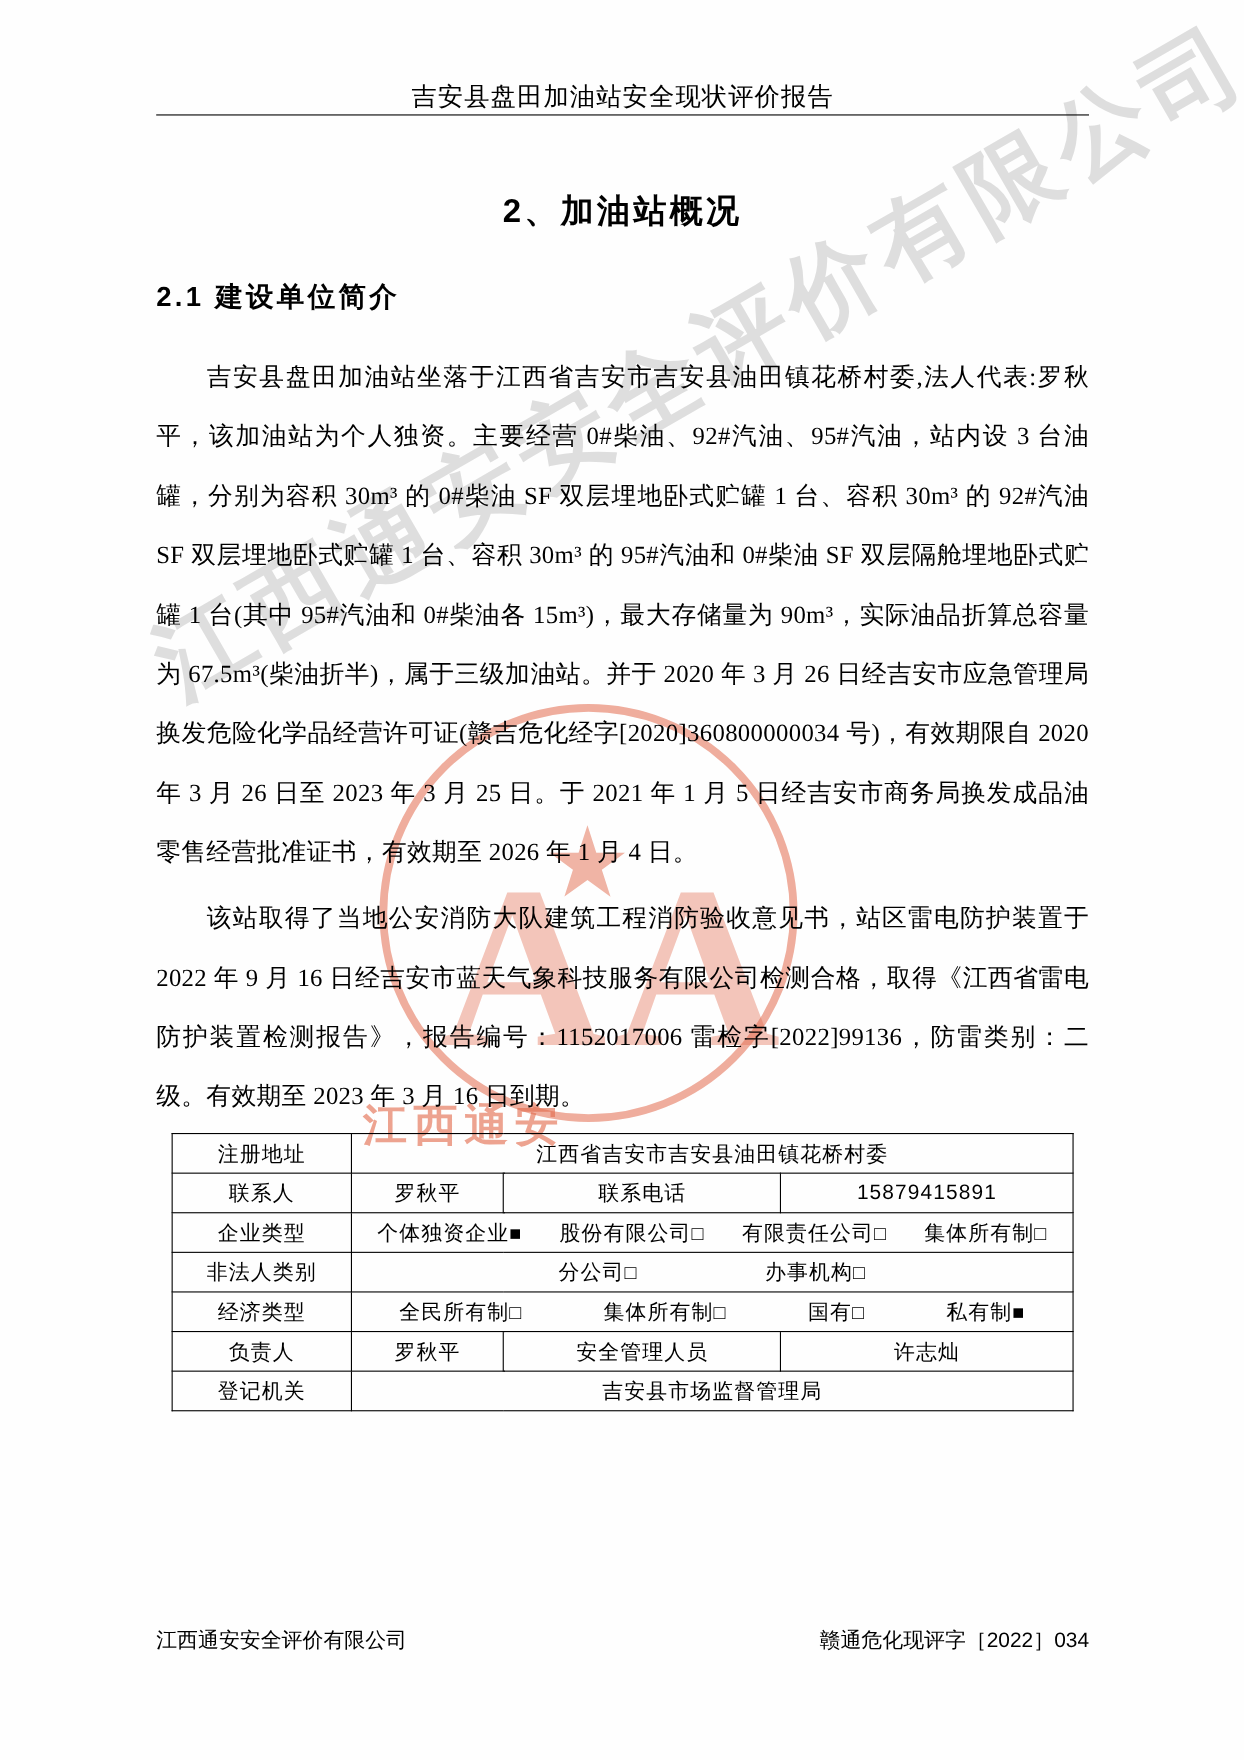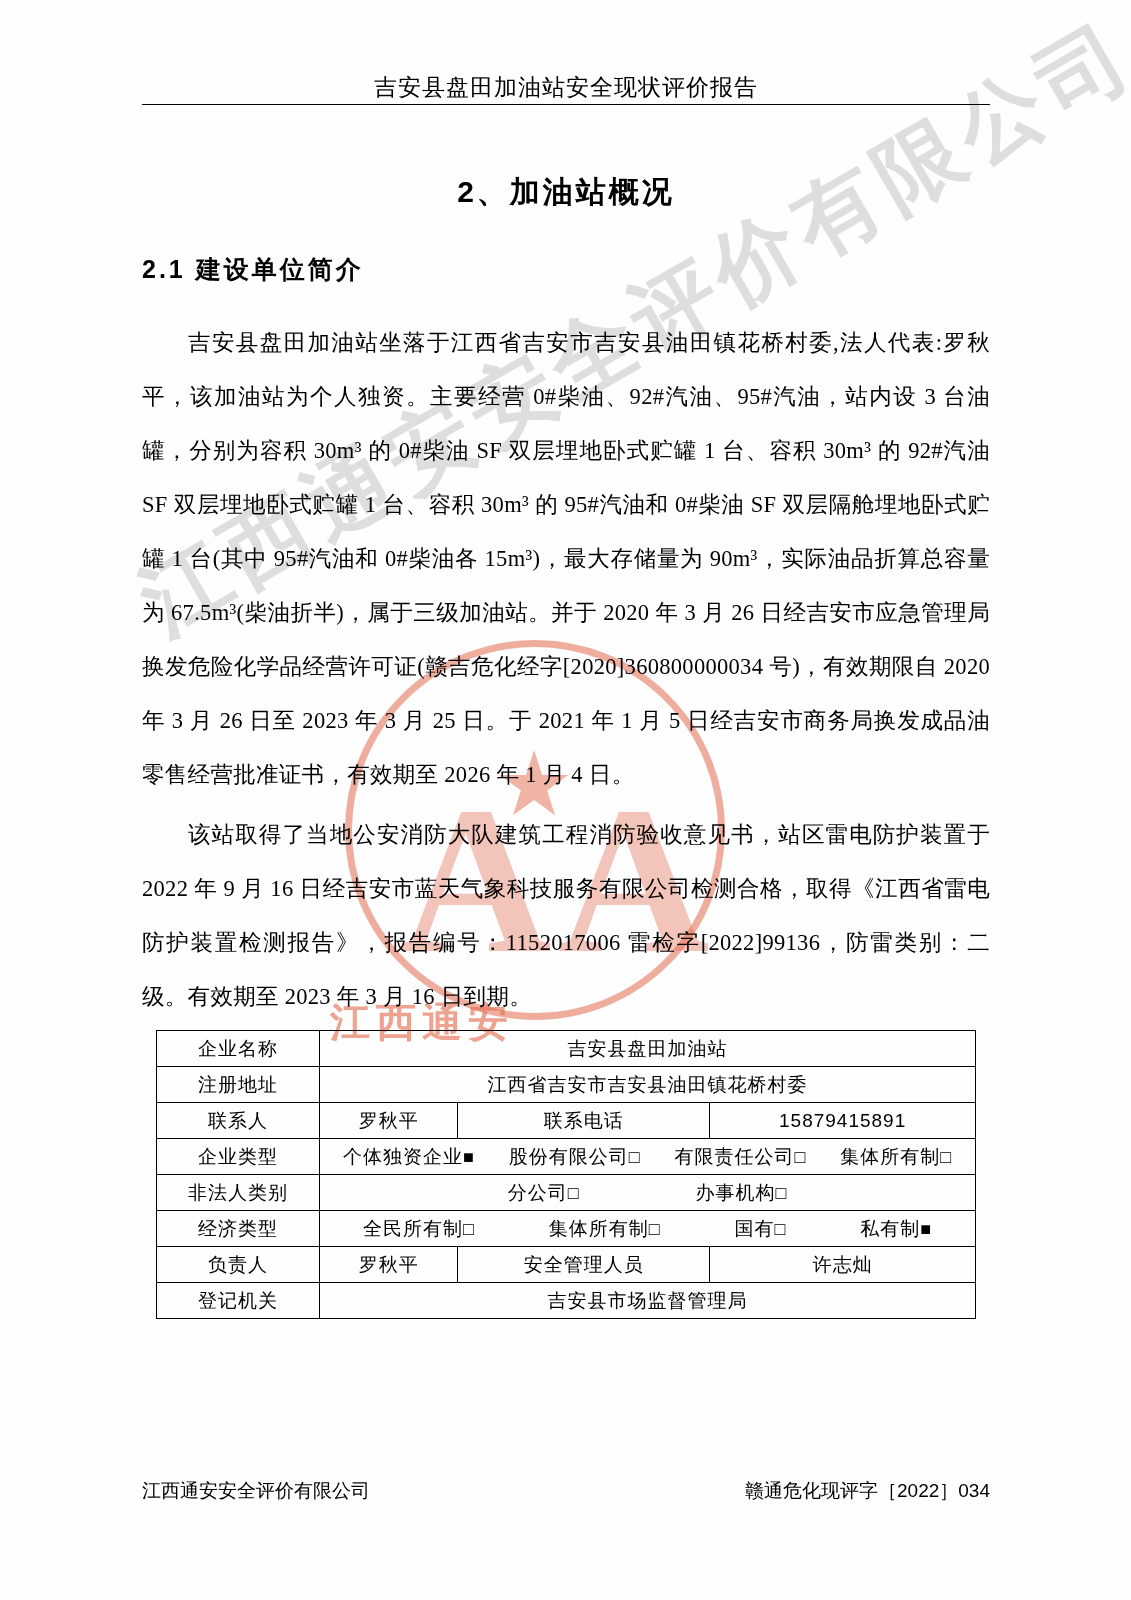--- a/index.html
+++ b/index.html
@@ -204,24 +204,20 @@
 
     <h1 class="chapter">2、加油站概况</h1>
     <h2 class="section">2.1 建设单位简介</h2>
 
     <p class="para">吉安县盘田加油站坐落于江西省吉安市吉安县油田镇花桥村委,法人代表:罗秋平，该加油站为个人独资。主要经营 0#柴油、92#汽油、95#汽油，站内设 3 台油罐，分别为容积 30m³ 的 0#柴油 SF 双层埋地卧式贮罐 1 台、容积 30m³ 的 92#汽油 SF 双层埋地卧式贮罐 1 台、容积 30m³ 的 95#汽油和 0#柴油 SF 双层隔舱埋地卧式贮罐 1 台(其中 95#汽油和 0#柴油各 15m³)，最大存储量为 90m³，实际油品折算总容量为 67.5m³(柴油折半)，属于三级加油站。并于 2020 年 3 月 26 日经吉安市应急管理局换发危险化学品经营许可证(赣吉危化经字[2020]360800000034 号)，有效期限自 2020 年 3 月 26 日至 2023 年 3 月 25 日。于 2021 年 1 月 5 日经吉安市商务局换发成品油零售经营批准证书，有效期至 2026 年 1 月 4 日。</p>
     <p class="para">该站取得了当地公安消防大队建筑工程消防验收意见书，站区雷电防护装置于 2022 年 9 月 16 日经吉安市蓝天气象科技服务有限公司检测合格，取得《江西省雷电防护装置检测报告》，报告编号：1152017006 雷检字[2022]99136，防雷类别：二级。有效期至 2023 年 3 月 16 日到期。</p>
 
 
     <table class="info">
       <tbody>
-        <tr>
-          <td class="lbl">企业名称</td>
-          <td colspan="4">吉安县盘田加油站</td>
-        </tr>
         <tr>
           <td class="lbl">注册地址</td>
           <td colspan="4">江西省吉安市吉安县油田镇花桥村委</td>
         </tr>
         <tr>
           <td class="lbl">联系人</td>
           <td colspan="2">罗秋平</td>
           <td>联系电话</td>
           <td>15879415891</td>
         </tr>

